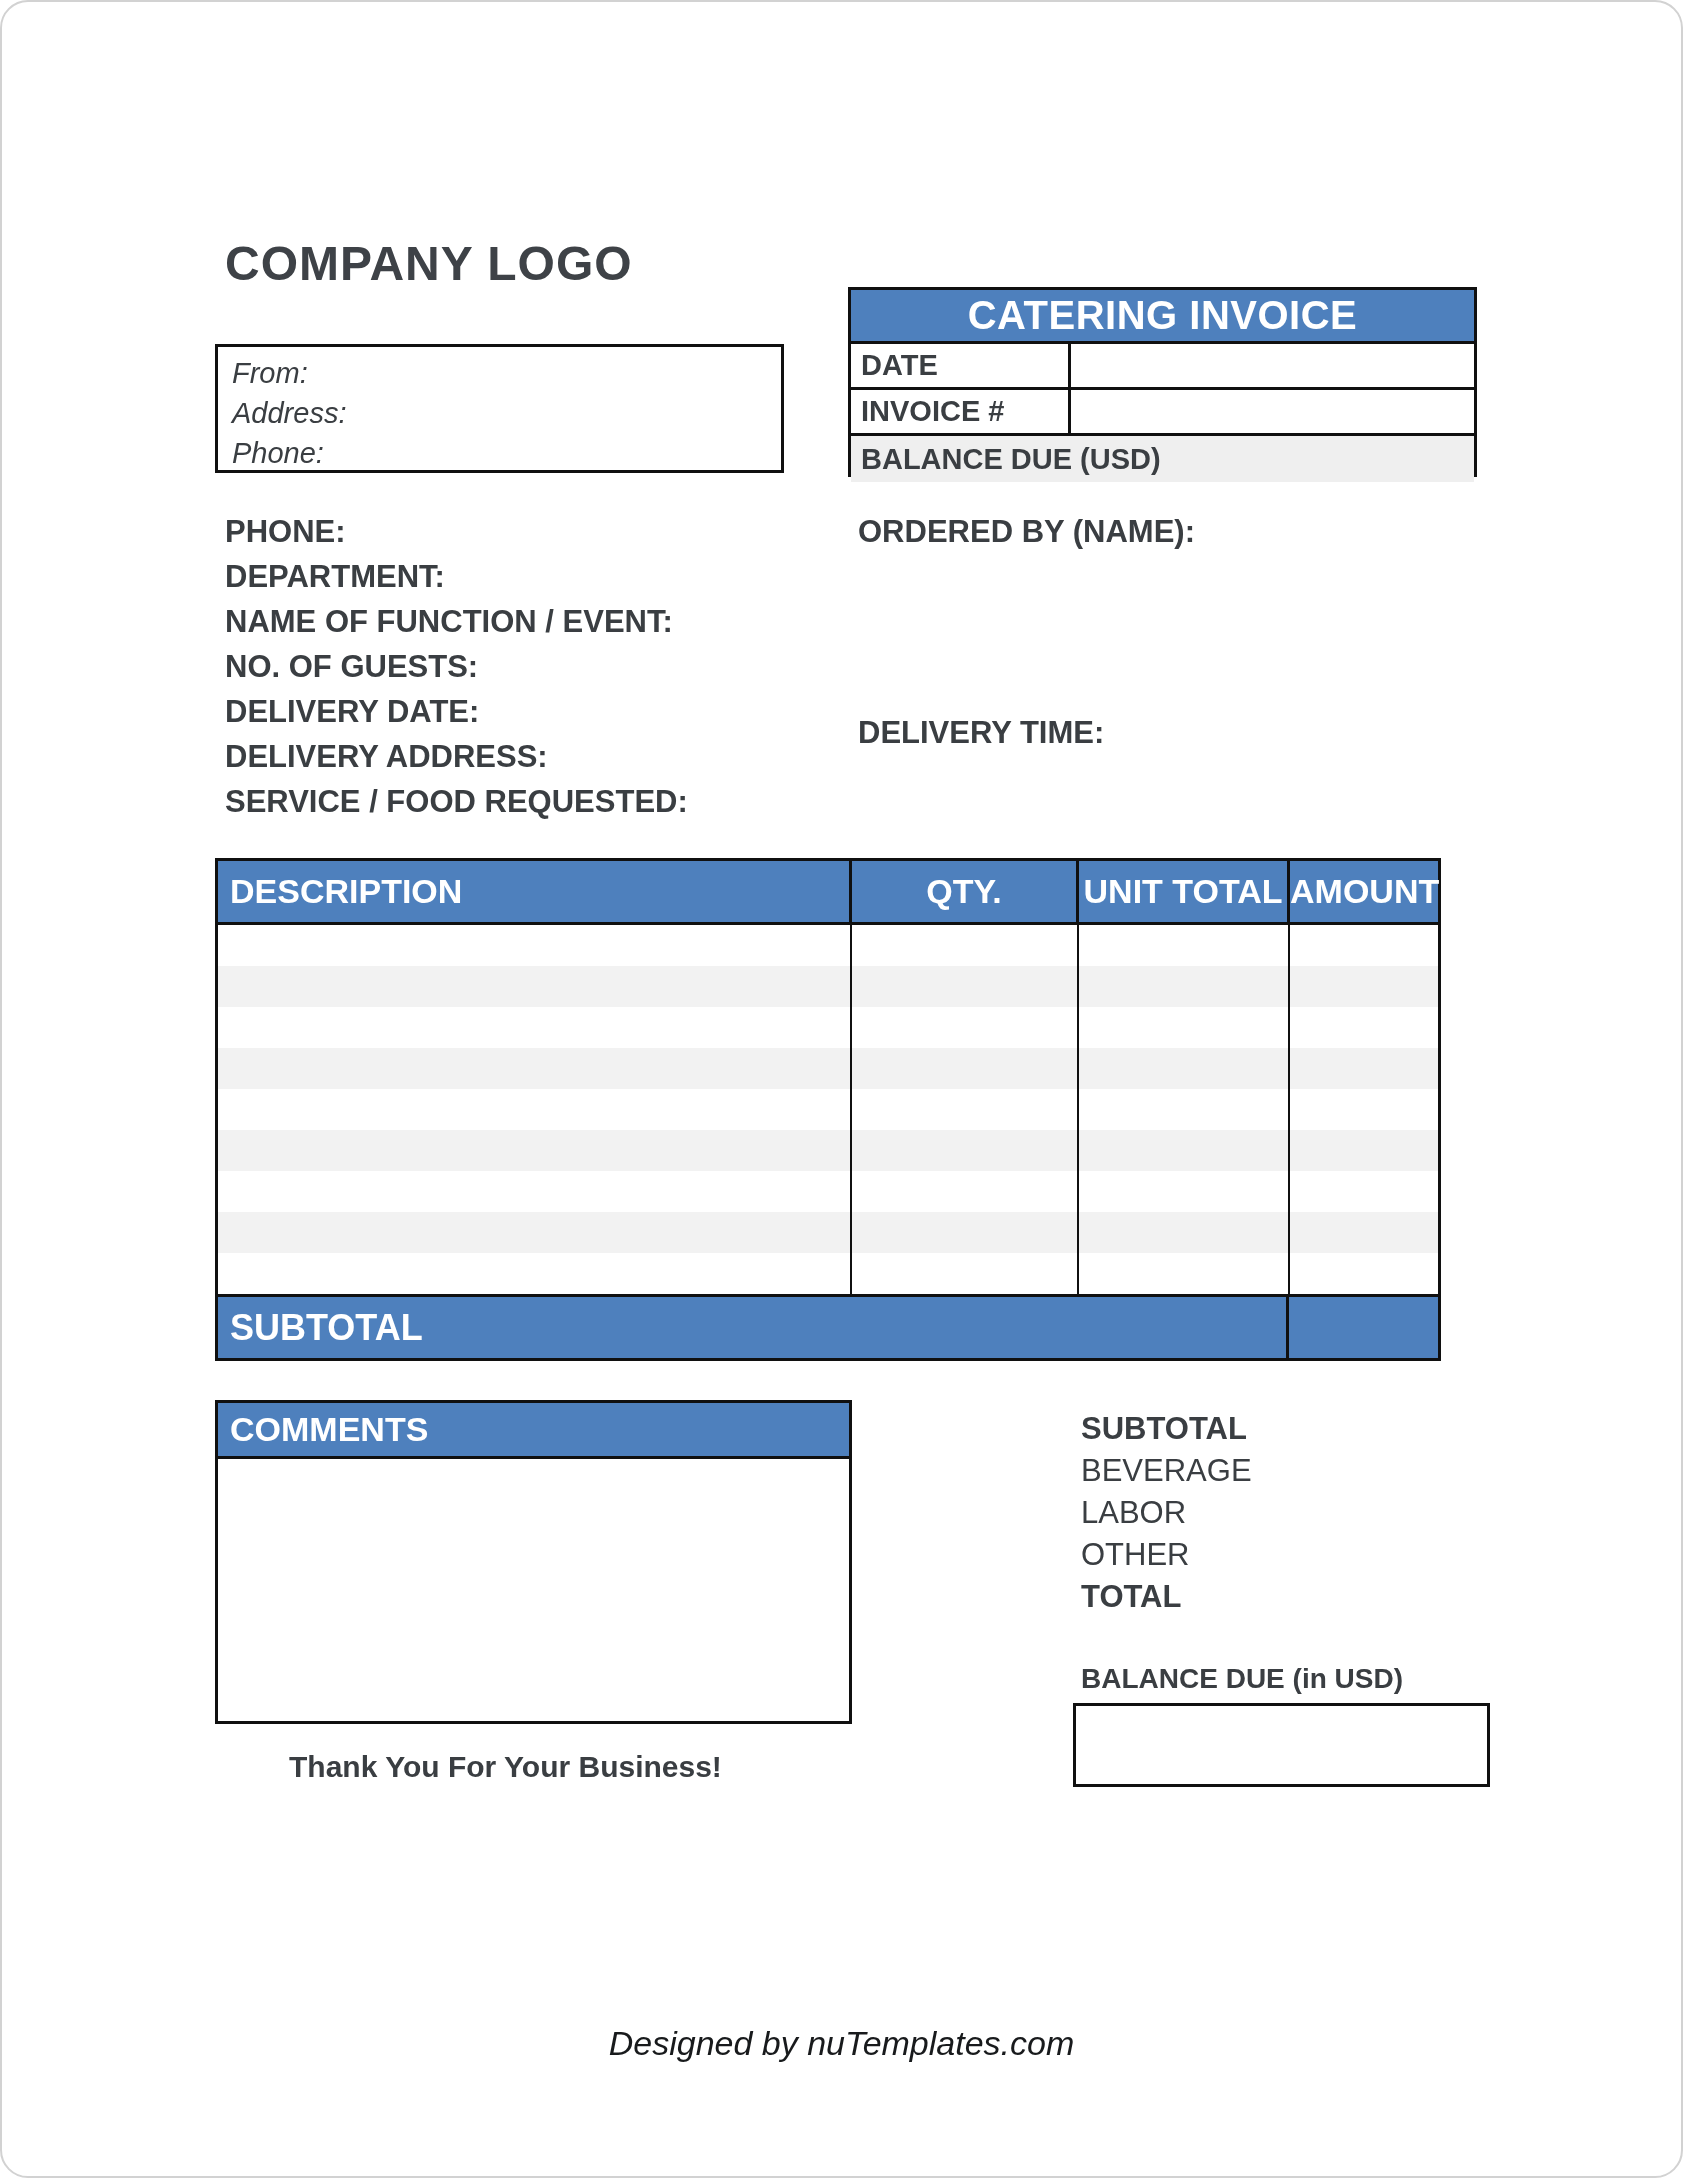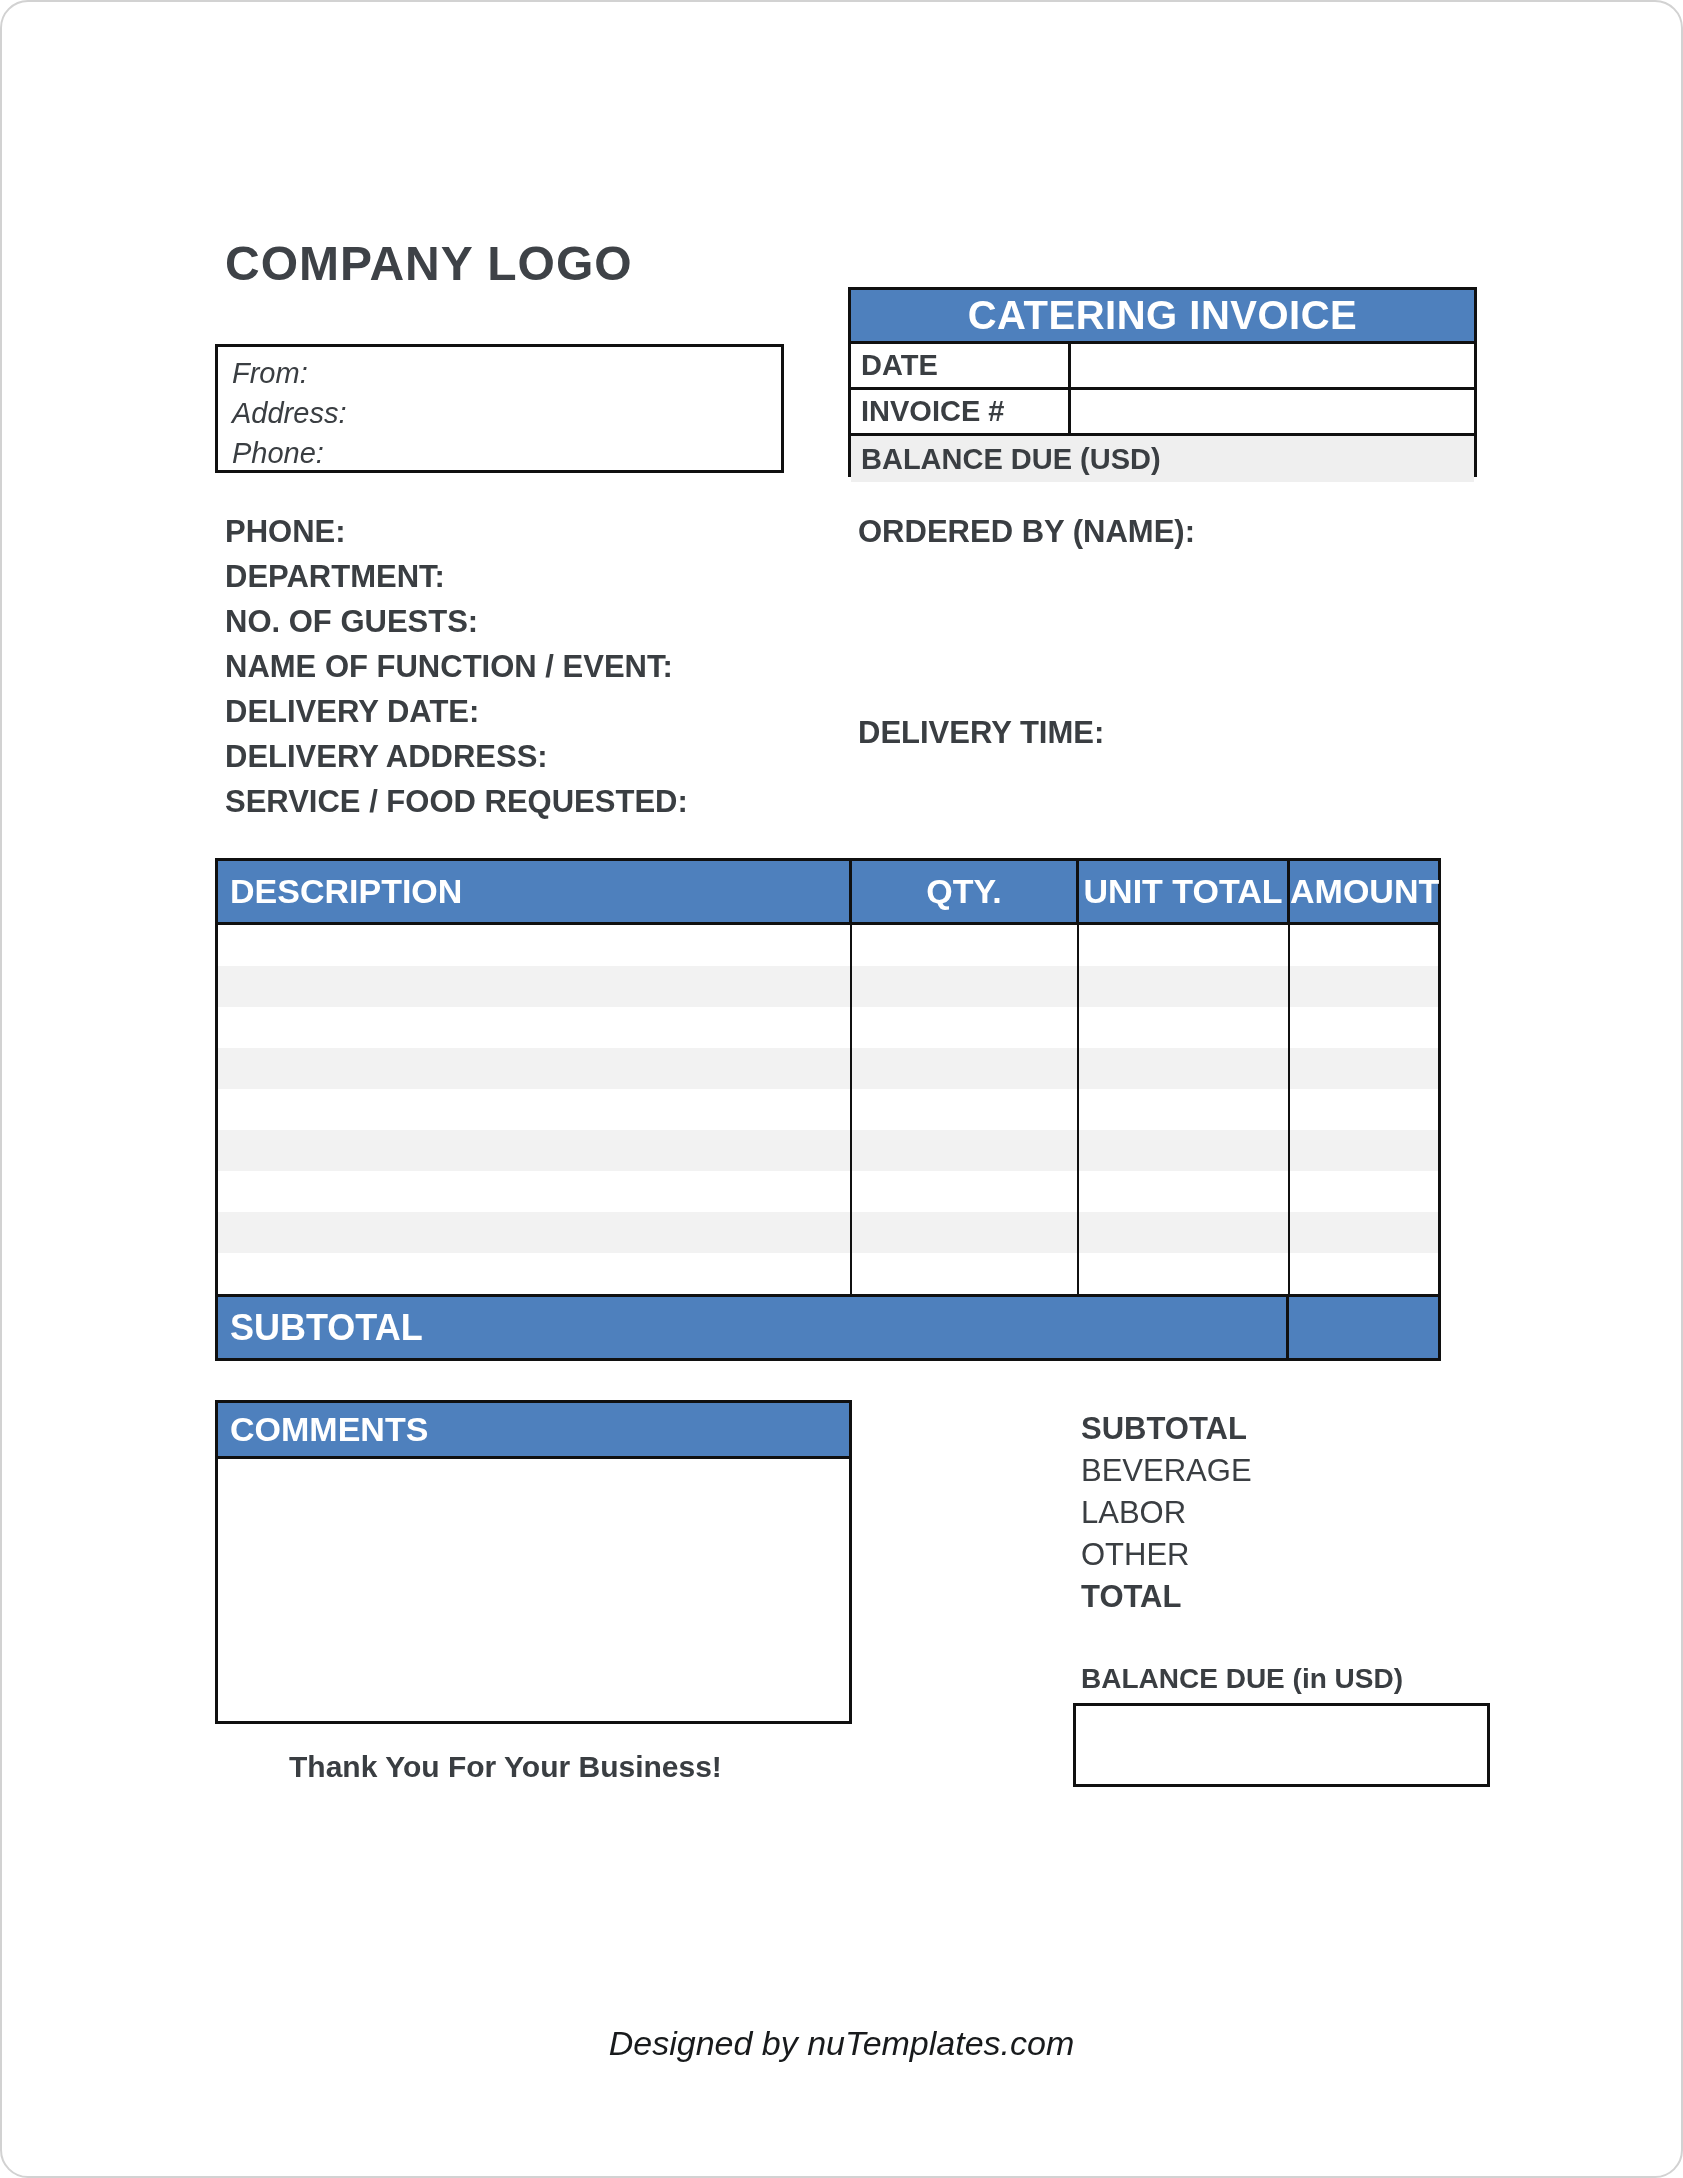--- a/index.html
+++ b/index.html
@@ -166,22 +166,22 @@
     <div class="invoice-row">
       <div class="lbl">INVOICE #</div>
       <div class="val"></div>
     </div>
     <div class="balance-row">BALANCE DUE (USD)</div>
   </div>
 
   <div class="abs info-left" id="info-left">
       <div class="info-line">PHONE:</div>
       <div class="info-line">DEPARTMENT:</div>
+      <div class="info-line">NAME OF FUNCTION / EVENT:</div>
       <div class="info-line">NO. OF GUESTS:</div>
-      <div class="info-line">NAME OF FUNCTION / EVENT:</div>
       <div class="info-line">DELIVERY DATE:</div>
       <div class="info-line">DELIVERY ADDRESS:</div>
       <div class="info-line">SERVICE / FOOD REQUESTED:</div>
     </div>
   <div class="abs ordered-by">ORDERED BY (NAME):</div>
   <div class="abs delivery-time">DELIVERY TIME:</div>
 
   <div class="abs items-table">
     <div class="items-header" id="items-header">
         <div class="th-cell c0">DESCRIPTION</div>

